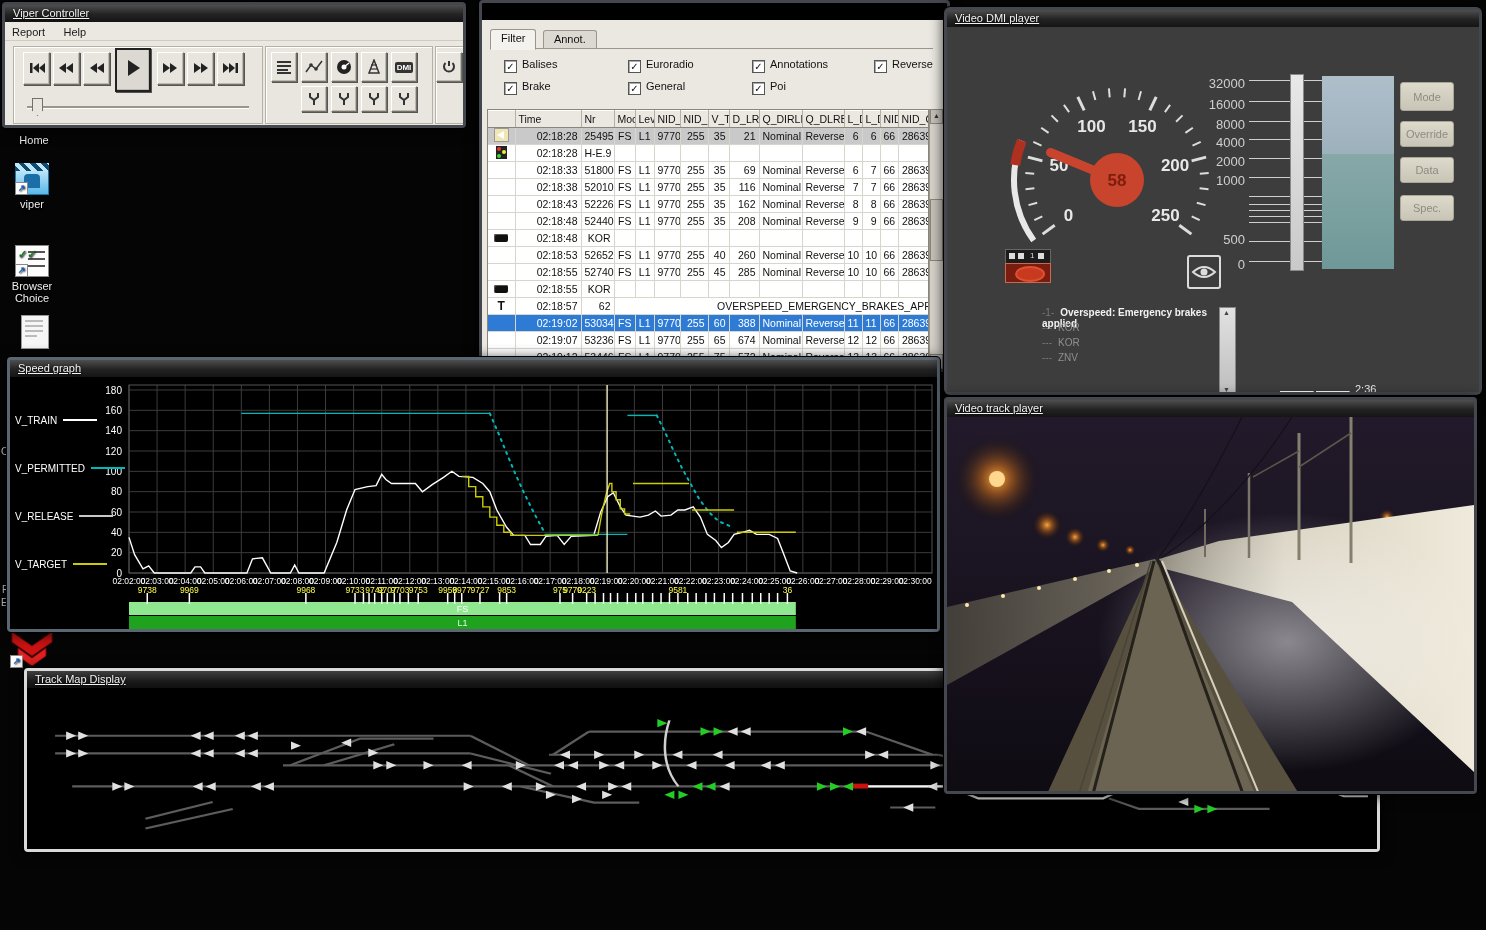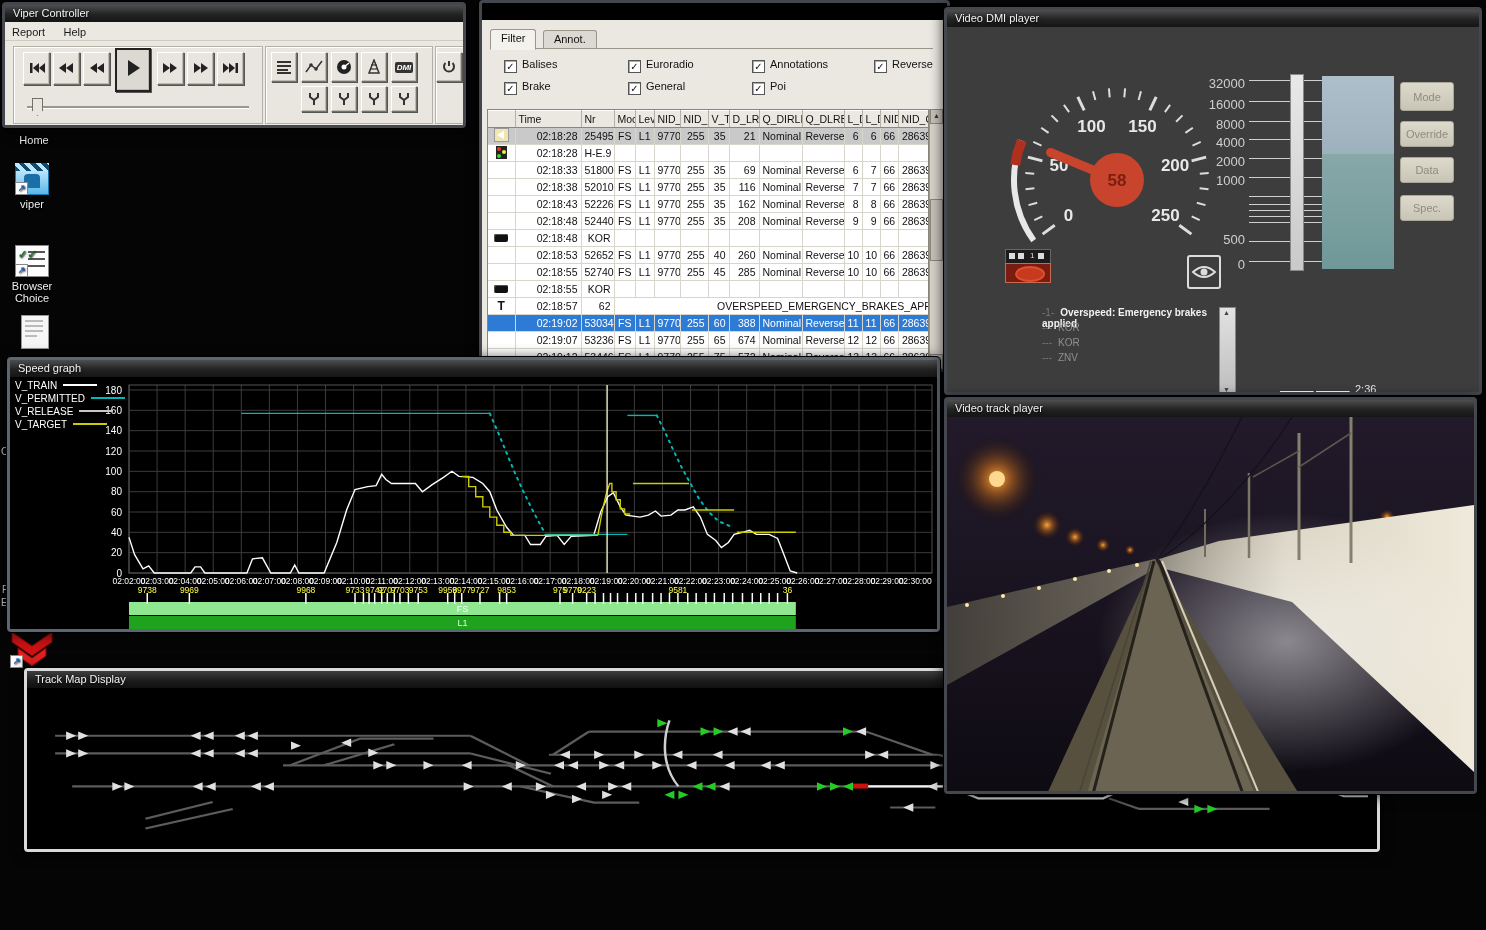--- a/index.html
+++ b/index.html
@@ -3,21 +3,21 @@
 <meta charset="utf-8">
 <style>
   html,body{margin:0;padding:0;background:#000;}
   #screen{position:relative;width:1486px;height:930px;background:#050505;overflow:hidden;
           font-family:"Liberation Sans",sans-serif;-webkit-font-smoothing:antialiased;}
   
   .win{position:absolute;box-sizing:border-box;border:3px solid rgba(150,160,172,.45);
        border-radius:4px;background:#000;box-shadow:0 2px 14px rgba(0,0,0,.85),0 0 0 1px #000;}
   .tbar{height:17px;line-height:17px;padding:0 8px;font-size:11px;color:#f2f2f2;
         background:linear-gradient(#4e4e4e,#232323 55%,#151515);
-        text-shadow:0 1px 3px #000;white-space:nowrap;overflow:hidden;}
+        text-shadow:0 1px 3px #000;white-space:nowrap;overflow:hidden;text-decoration:underline;}
   .wbody{position:absolute;left:0;right:0;top:17px;bottom:0;overflow:hidden;}
   .light .wbody{background:#ebe8e1;}
   
   .b3d{position:absolute;box-sizing:border-box;background:#e8e5de;border:1px solid;
        border-color:#ffffff #74716a #74716a #ffffff;box-shadow:inset -1px -1px 0 #bdb9af,1px 1px 0 #555;
        display:flex;align-items:center;justify-content:center;cursor:default;}
   .b3d.pressed{border-color:#222 #222 #222 #222;border-width:2px;background:#dcd9d2;}
   .groupbox{position:absolute;border:1px solid #b5b1a7;box-shadow:inset 1px 1px 0 #fff;background:#e9e6df;}
   .mi{display:inline-block;padding:2px 7px;font-size:11px;color:#1a1a1a;}
   
@@ -54,21 +54,21 @@
             font-size:7px;text-align:center;line-height:12px;color:#333;}
   
   .dicon{position:absolute;width:64px;text-align:center;color:#eee;font-size:11px;text-shadow:1px 1px 2px #000;}
   .dicon .img{position:relative;width:34px;height:32px;margin:0 auto 3px;}
   .shortcut{position:absolute;left:0;bottom:0;width:11px;height:11px;background:#fff;border:1px solid #888;
             font-size:9px;line-height:10px;color:#1460c8;font-weight:bold;}
   .edgelab{position:absolute;color:#ddd;font-size:10px;text-shadow:1px 1px 2px #000;}
   
   #speedwin .wbody{background:#000;}
   .legend{position:absolute;left:5px;top:2px;font-size:10px;color:#fff;line-height:13px;z-index:5;}
-  .legend .row{white-space:nowrap;}
+  .legend .row{white-space:nowrap;margin-top:35px;}
   .legend .sw{display:inline-block;width:34px;height:0;border-top:2px solid #fff;vertical-align:3px;margin-left:6px;}
   
   #dmiwin .wbody{background:#3d3d3d;}
   .dmibtn{position:absolute;left:453px;width:52px;background:linear-gradient(#ddd9cb,#c9c5b6);
           border:1px solid #aaa69a;border-radius:3px;color:#8f8b80;font-size:11px;
           display:flex;align-items:center;justify-content:center;}
   .plabel{position:absolute;color:#cfcfcf;font-size:13px;text-align:right;width:40px;}
   .pline{position:absolute;height:1px;background:#cfcfcf;}
   .dmsg{position:absolute;font-size:10px;color:#8f8f8f;white-space:nowrap;}
   .dmsg b{color:#f2f2f2;}
@@ -504,21 +504,21 @@
             <line x1="8" y1="8" x2="13" y2="4" stroke="#fff" stroke-width="1.5"></line>
           </svg>
       </div>
       <div class="b3d" style="left:356px;top:30px;width:26px;height:30px;">
         <svg width="16" height="16">
             <path d="M8 1 L13 14 H3 Z" fill="none" stroke="#333" stroke-width="1.5"></path>
             <line x1="4" y1="10" x2="12" y2="10" stroke="#333" stroke-width="1.2"></line>
             <line x1="5" y1="6" x2="11" y2="6" stroke="#333" stroke-width="1.2"></line>
           </svg>
       </div>
-      <div class="b3d" style="left:386px;top:30px;width:26px;height:30px;font-size:8px;font-weight:bold;color:#fff;font-style:italic;">
+      <div class="b3d" style="left:386px;top:30px;width:26px;height:30px;font-size:8px;font-weight:bold;color:#fff;">
         <span style="background:#333;padding:1px 2px;border-radius:2px;">DMI</span>
       </div>
       <div class="b3d" style="left:296px;top:64px;width:26px;height:26px;">
         <svg width="12" height="14">
             <path d="M2 1 V5 L6 8 L10 5 V1" fill="none" stroke="#333" stroke-width="2"></path>
             <line x1="6" y1="8" x2="6" y2="13" stroke="#333" stroke-width="2"></line>
           </svg>
       </div>
       <div class="b3d" style="left:326px;top:64px;width:26px;height:26px;">
         <svg width="12" height="14">
@@ -836,21 +836,21 @@
           <polyline points="451.7,99.4 458.7,99.4 458.7,109.6 465.7,109.6 465.7,119.8 472.8,119.8 472.8,129.9 479.8,129.9 479.8,140.1 486.8,140.1 486.8,148.2 493.8,148.2 493.8,155.3 500.8,155.3 500.8,158.4 587.9,158.4" fill="none" stroke="#cccc00" stroke-width="1.4"></polyline>
           <polyline points="587.9,158.4 592.1,135.0 596.3,116.7 599.7,106.5 601.9,106.5 601.9,114.7 606.1,114.7 606.1,122.8 610.3,122.8 610.3,131.9 614.6,131.9 614.6,137.0 620.2,137.0" fill="none" stroke="#cccc00" stroke-width="1.4"></polyline>
           <polyline points="623.0,106.5 679.1,106.5" fill="none" stroke="#cccc00" stroke-width="1.4"></polyline>
           <polyline points="681.9,133.0 724.1,133.0" fill="none" stroke="#cccc00" stroke-width="1.4"></polyline>
           <polyline points="726.9,155.3 785.8,155.3" fill="none" stroke="#cccc00" stroke-width="1.4"></polyline>
           <line x1="597.15" y1="8" x2="597.15" y2="196" stroke="#ffffcf" stroke-width="1.2"></line>
         </svg>
     </div>
   </div>
 
-  <div class="win" id="dmiwin" style="left:944px;top:7px;width:538px;height:388px;">
+  <div class="win" id="dmiwin" style="left:944px;top:7px;width:538px;height:388px;border-radius:6px;">
     <div class="tbar">
       <span>Video DMI player</span>
     </div>
     <div class="wbody">
       <svg id="dialsvg" width="230" height="230" viewBox="0 0 230 230" style="position:absolute;left:55px;top:38px;">
           <path d="M 31.7 175.5 A 103 103 0 0 1 19.8 75.6" fill="none" stroke="#e8e8e8" stroke-width="6"></path>
           <path d="M 13.1 100.0 A 103 103 0 0 1 19.8 75.6" fill="none" stroke="#b03020" stroke-width="10"></path>
           <line x1="40.6" y1="169.1" x2="52.7" y2="160.3" stroke="#ddd" stroke-width="3"></line>
           <line x1="32.3" y1="155.2" x2="40.3" y2="151.3" stroke="#ddd" stroke-width="2"></line>
           <line x1="26.5" y1="140.1" x2="35.2" y2="137.7" stroke="#ddd" stroke-width="2"></line>

